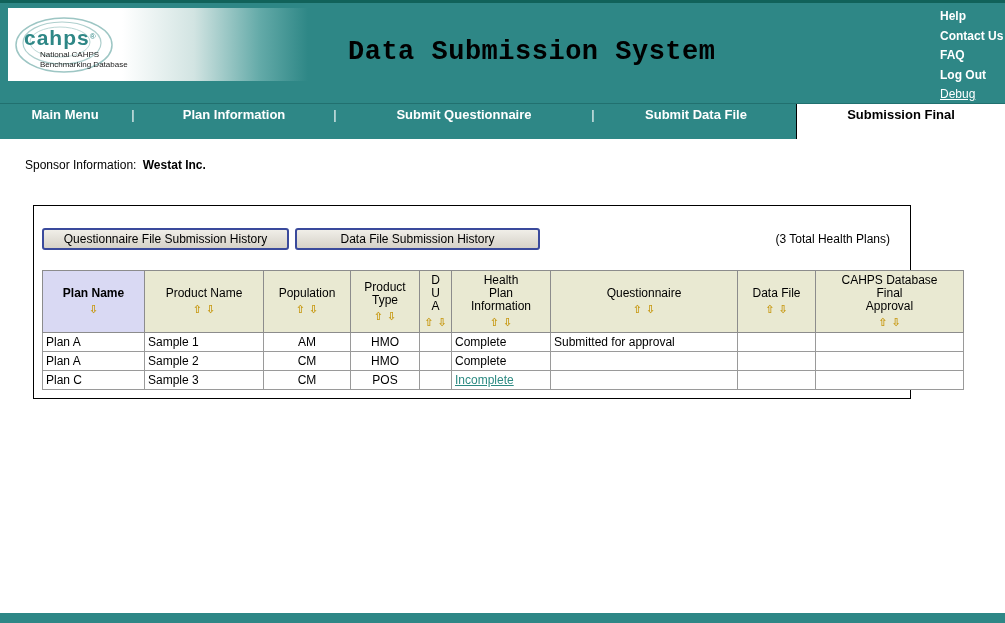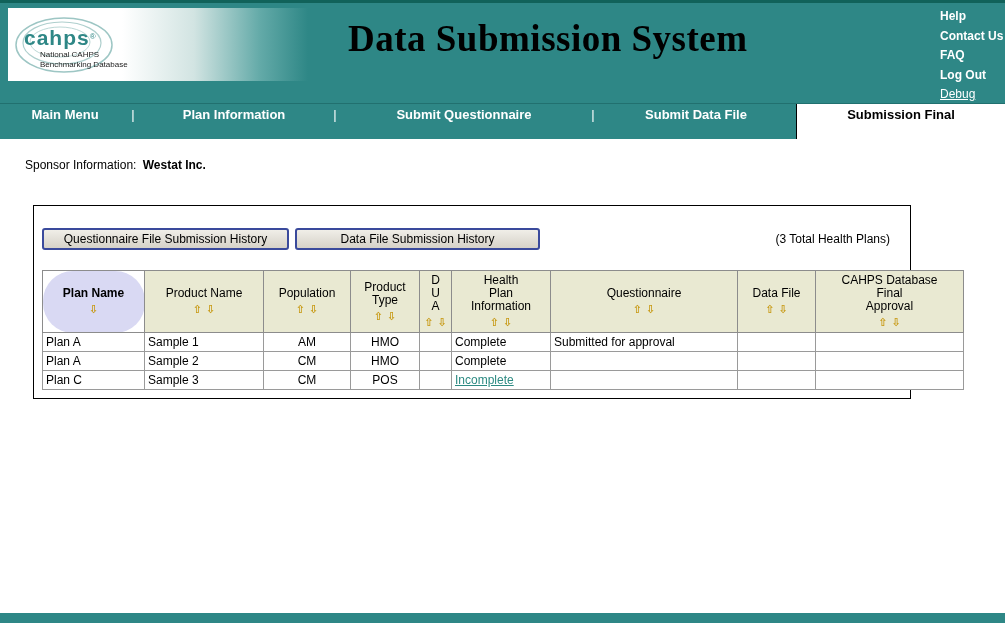--- a/index.html
+++ b/index.html
@@ -10,22 +10,22 @@
   
   .top-strip { height:3px; background:#11625a; }
   .header { position:relative; height:100px; background:#2e8786; }
   .logo-box { position:absolute; left:8px; top:5px; width:300px; height:73px;
     background:linear-gradient(90deg,#ffffff 0%,#ffffff 38%,#d2e4e2 62%,#63aaa8 84%,#2e8786 100%); }
   .logo-rings { position:absolute; left:2px; top:2px; }
   .logo-text { position:absolute; left:16px; top:18px; }
   .brand { color:#2e8786; font-size:21px; font-weight:bold; letter-spacing:1px; }
   .reg { font-size:8px; vertical-align:super; color:#2e8786; }
   .logo-sub { font-size:8px; color:#222; line-height:10px; margin-left:16px; }
-  .title { position:absolute; left:348px; top:14px; font-size:37px; font-weight:bold; color:#000;
-    font-family:Liberation Serif, serif; letter-spacing:0.5px; white-space:nowrap; }
+  .title { position:absolute; left:348px; top:34px; font-size:27px; font-weight:bold; color:#000;
+    font-family:Liberation Mono, monospace; letter-spacing:0.5px; white-space:nowrap; }
   .header-links { position:absolute; left:940px; top:4px; display:flex; flex-direction:column; }
   .hlink { color:#fff; font-weight:bold; font-size:12px; line-height:19.5px; text-decoration:none; cursor:pointer; white-space:nowrap; }
   .hlink.debug { color:#ffffff; font-weight:normal; text-decoration:underline; }
 
   
   .menubar { display:flex; align-items:stretch; height:36px; background:#2e8786; color:#fff;
     font-size:13px; font-weight:bold; border-top:1px solid #21706f; }
   .nav-item { text-align:center; line-height:21px; cursor:pointer; white-space:nowrap; }
   .nav-item.w1 { width:130px; } .nav-item.w2 { width:196px; } .nav-item.w3 { width:252px; } .nav-item.w4 { width:200px; }
   .nav-sep { width:6px; text-align:center; line-height:21px; font-weight:normal; }
@@ -41,21 +41,21 @@
     background:linear-gradient(180deg,#f0eee8,#d6d2c8); border:2px solid #3a4a9c; border-radius:3px;
     margin-right:6px; cursor:pointer; }
   .hist-btn:nth-of-type(1) { width:247px; }
   .hist-btn:nth-of-type(2) { width:245px; }
   .total { margin-left:auto; margin-right:12px; font-size:12px; color:#000; }
 
   
   table { border-collapse:collapse; margin-top:20px; table-layout:fixed; width:921px; border:1px solid #555; }
   th { background:#e9e9d2; border:1px solid #8c8c8c; font-weight:normal; font-size:12px;
     vertical-align:middle; text-align:center; height:62px; padding:2px; }
-  th.highlight { background:#d9d9f3;border-radius:30px; }
+  th.highlight { background:#d9d9f3; }
   th.highlight .col-label { font-weight:bold; }
   .col-label { white-space:pre-line; line-height:13px; color:#000; }
   .arrows { margin-top:3px; line-height:12px; }
   .arrow { color:#c79810; font-size:11px; font-weight:bold; cursor:pointer; margin:0 2px;
     font-family:"DejaVu Sans", sans-serif; }
   td { border:1px solid #9a9a9a; height:19px; font-size:12px; padding:0 3px; background:#fff; color:#000; }
   td.al-left { text-align:left; } td.al-center { text-align:center; }
   td a { color:#2c8a82; text-decoration:underline; cursor:pointer; }
 
   .bottom-bar { position:absolute; left:0; bottom:0; width:100%; height:10px; background:#2e8786; }

